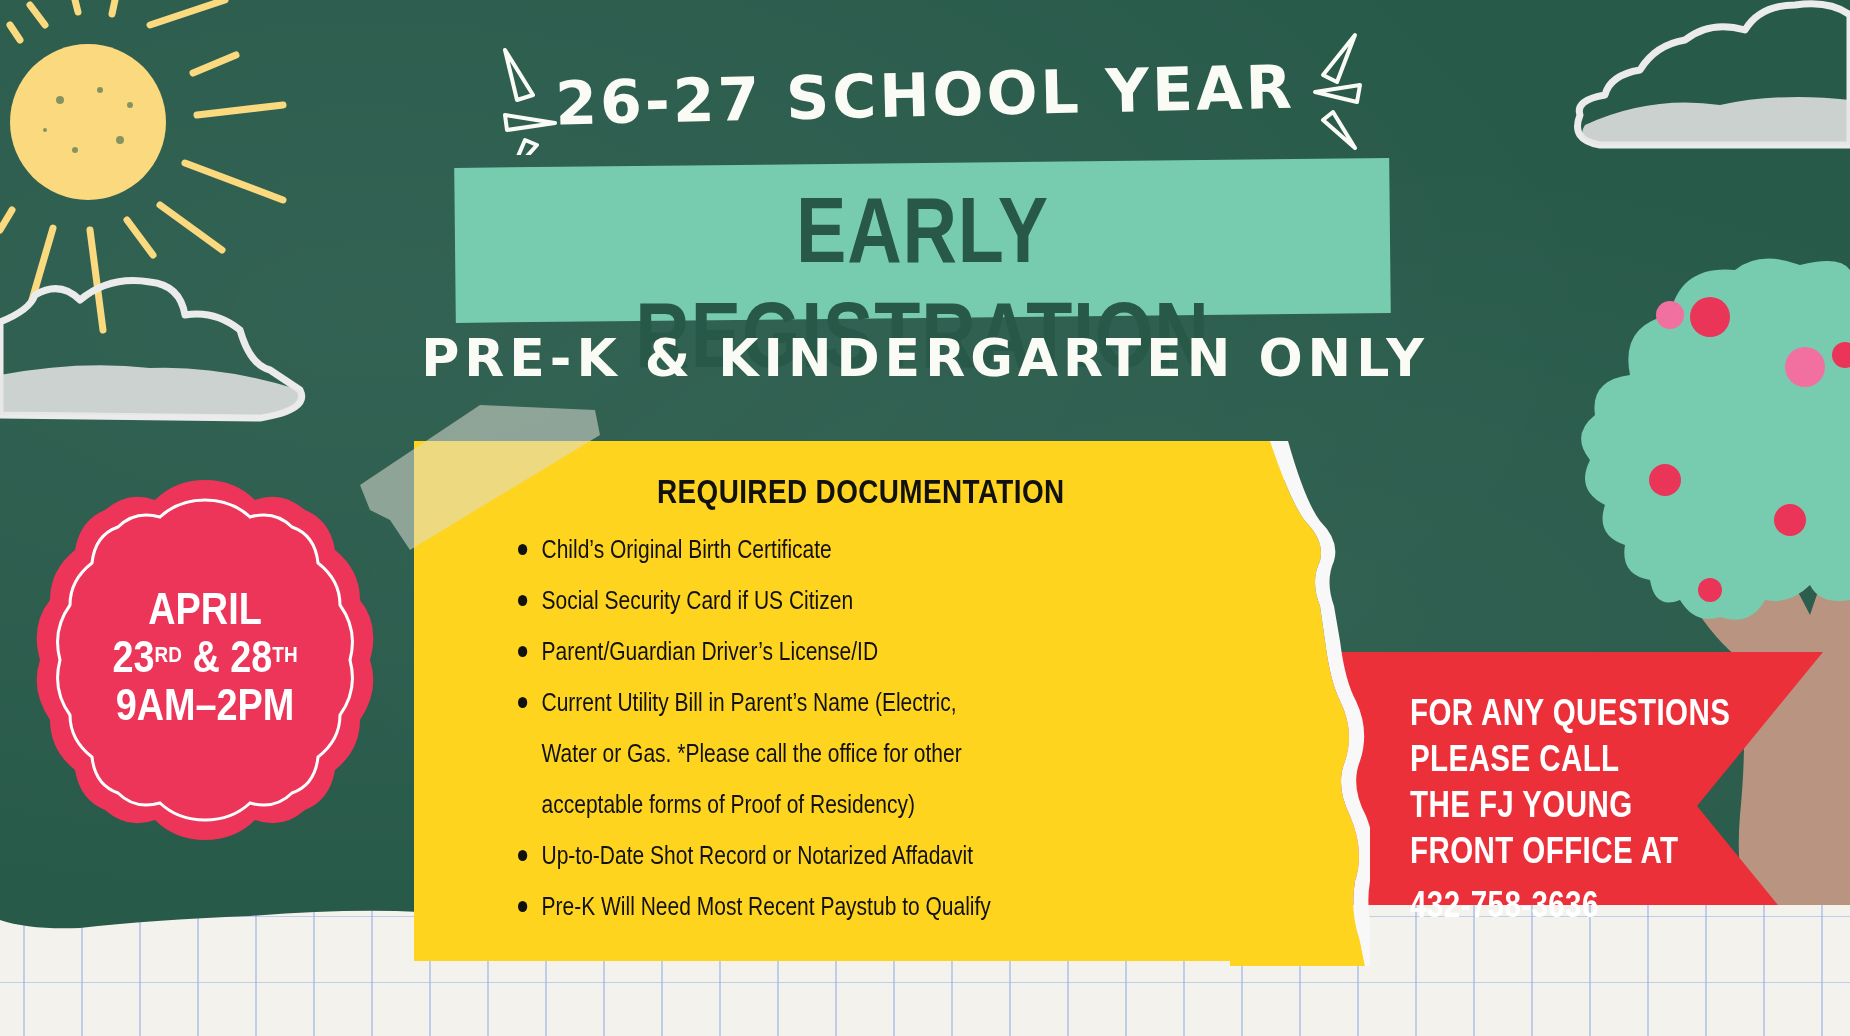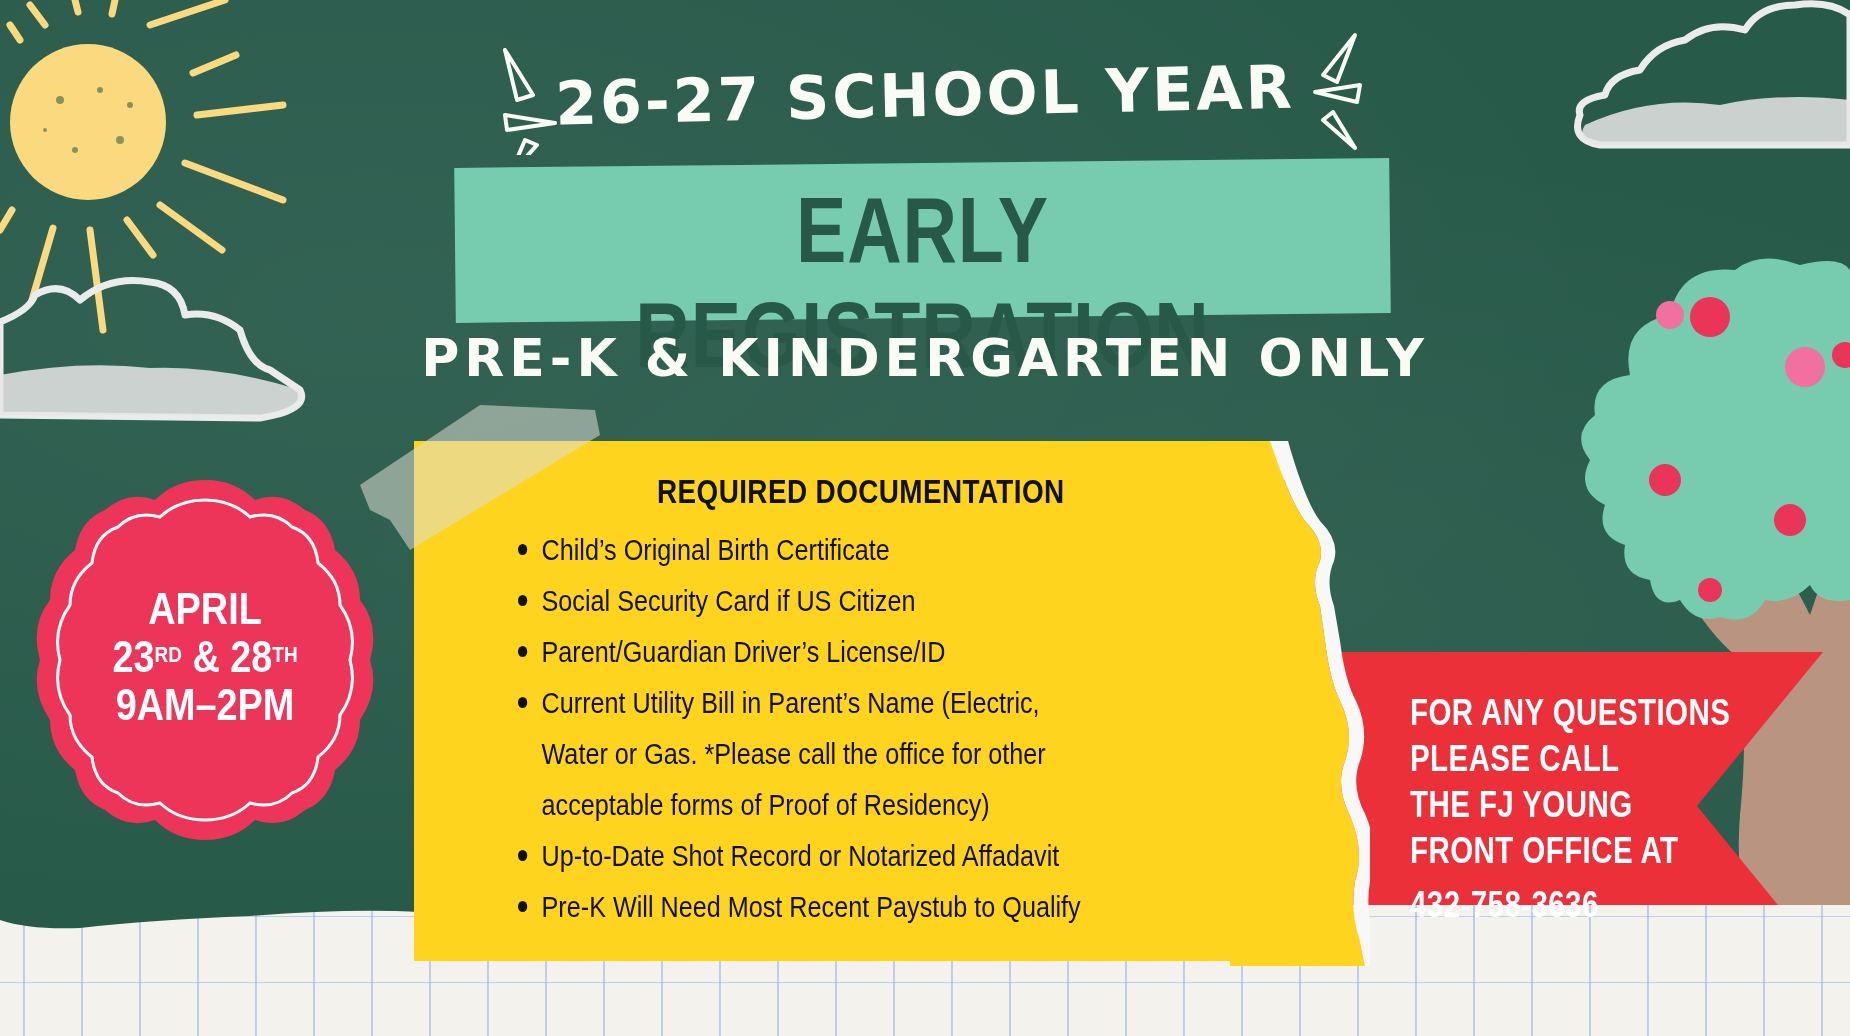--- a/index.html
+++ b/index.html
@@ -18,21 +18,21 @@
   .chalk-title { position: absolute; left: 0; width: 1850px; text-align: center; color: #fbfbf6;
       font-family: "DejaVu Sans", sans-serif; font-weight: bold; letter-spacing: 3px; }
   .headline-1 { top: 60px; font-size: 60px; transform: rotate(-1.3deg); }
   .headline-3 { top: 328px; font-size: 52px; letter-spacing: 5px; }
   .mint-band { position: absolute; left: 455px; top: 163px; width: 935px; height: 155px; background: #77ccb0; transform: rotate(-0.6deg); }
   .mint-text { position: absolute; left: 455px; top: 178px; width: 935px; text-align: center; color: #275848;
       font-family: "Liberation Sans", sans-serif; font-weight: bold; font-size: 92px; transform: scaleX(0.82); letter-spacing: 1px; }
   .yellow-box { position: absolute; left: 414px; top: 441px; width: 870px; height: 520px; background: #ffd41e; }
   .docs-title { position: absolute; left: 657px; top: 472px; font-family: "Liberation Sans", sans-serif; font-weight: bold; font-size: 34px; color: #111; transform: scaleX(0.82); transform-origin: left; letter-spacing: 0.5px; }
   .docs-list { position: absolute; left: 518px; top: 524px; width: 720px; margin: 0; padding: 0; list-style: none;
-      font-family: "Liberation Sans", sans-serif; font-size: 30px; color: #111; line-height: 51px; }
+      font-family: "Liberation Sans", sans-serif; font-size: 25px; color: #111; line-height: 51px; }
   .docs-list li { position: relative; padding-left: 28px; transform: scaleX(0.84); transform-origin: left; width: 860px; }
   .docs-list li::before { content: ""; position: absolute; left: 0; top: 20px; width: 11px; height: 11px; border-radius: 50%; background: #111; }
   .badge-text { position: absolute; left: 45px; top: 585px; width: 320px; text-align: center; color: #fff; font-family: "Liberation Sans", sans-serif; font-weight: bold; font-size: 44px; line-height: 48px; transform: scaleX(0.86); }
   .badge-text sup { font-size: 22px; vertical-align: top; position: relative; top: -2px; }
   .ribbon-text { position: absolute; left: 1410px; top: 690px; color: #fff; font-family: "Liberation Sans", sans-serif; font-weight: bold; font-size: 36px; line-height: 46px; transform: scaleX(0.82); transform-origin: left; letter-spacing: 0.5px; }
   .ribbon-phone { margin-top: 8px; display: block; }
 </style>
 </head>
 <body>
 

